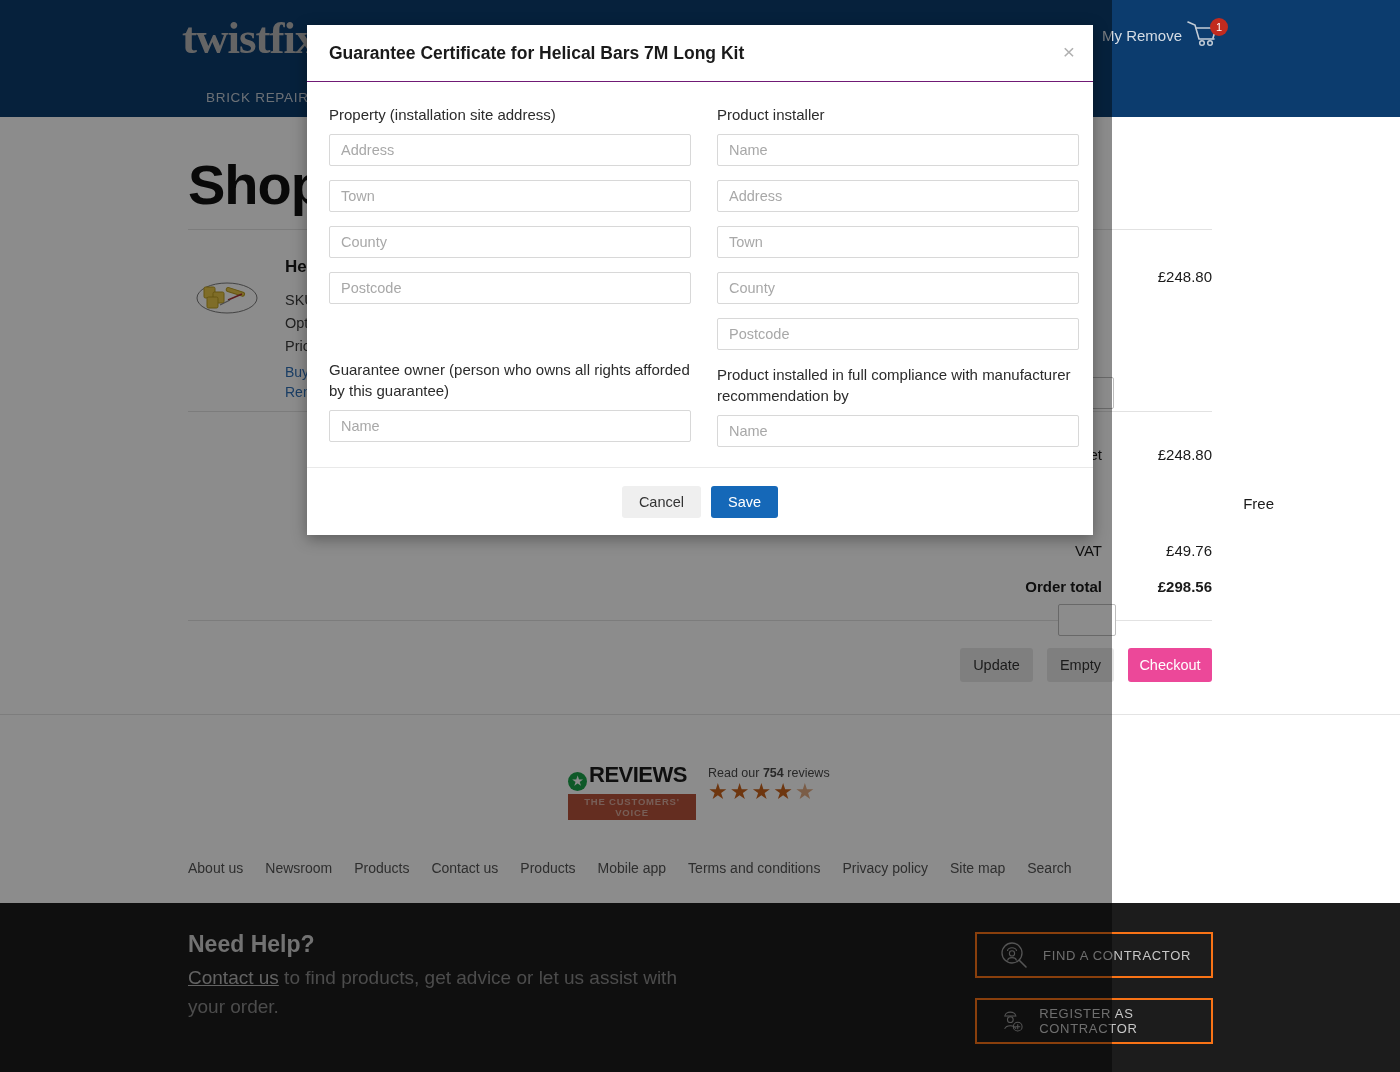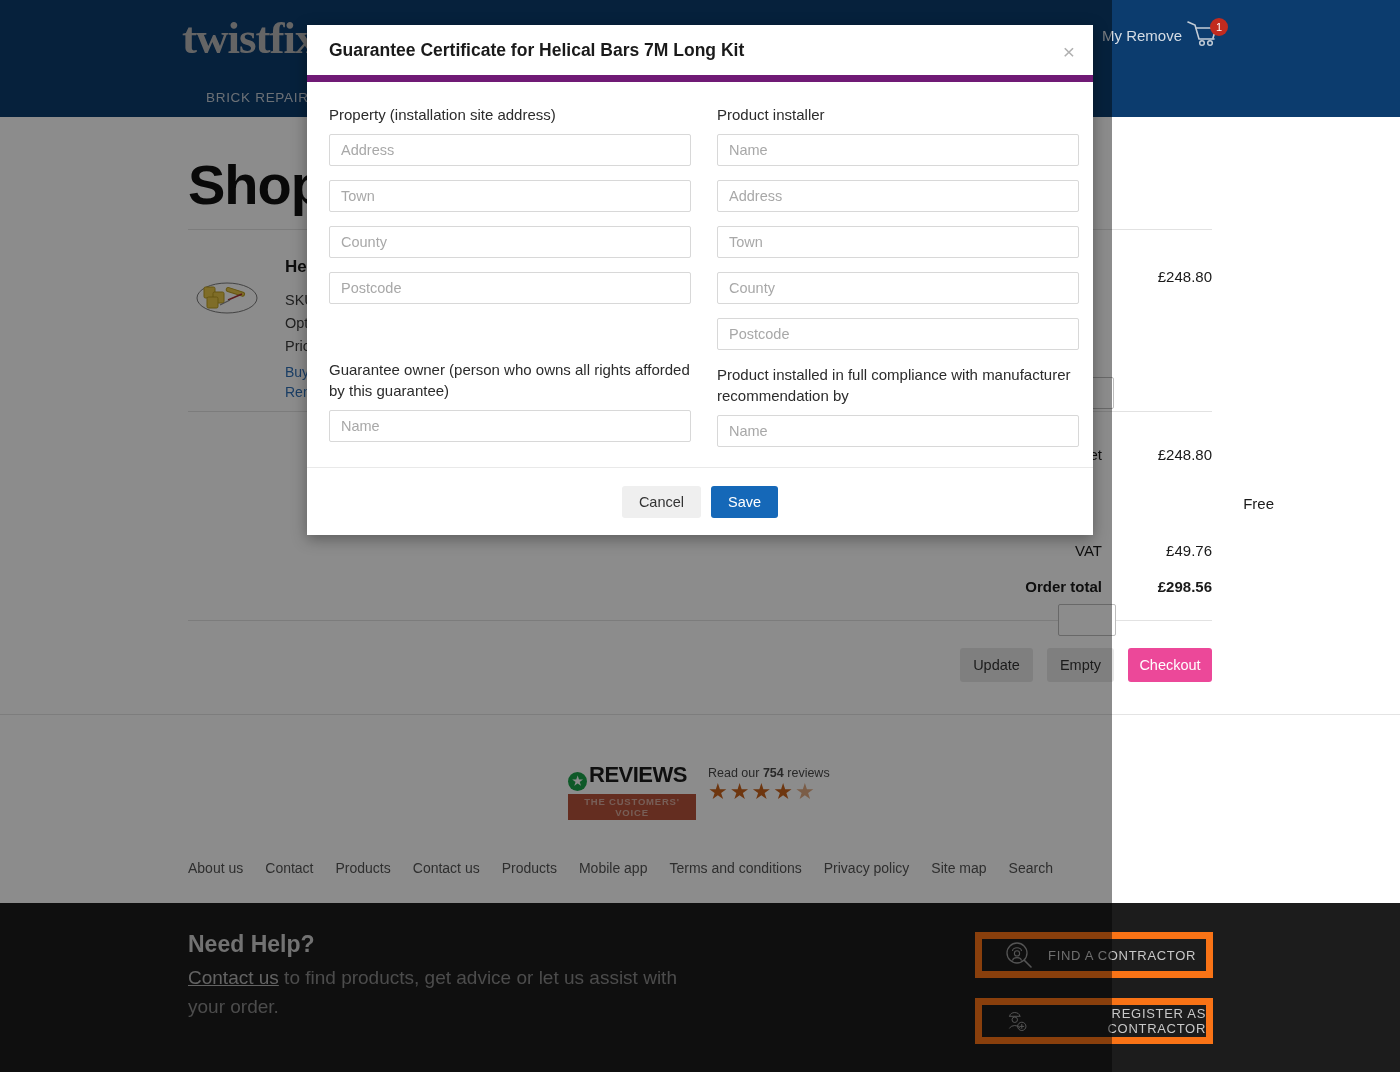--- a/index.html
+++ b/index.html
@@ -94,33 +94,33 @@
 
   .footlinks { position: absolute; left: 188px; top: 860px; display: flex; gap: 22px; }
   .footlinks span { font-size: 14px; color: #555; white-space: nowrap; }
 
   .darkfoot { position: absolute; left: 0; top: 903px; width: 1400px; height: 169px; background: #1c1c1c; }
   .needhelp { position: absolute; left: 188px; top: 28px; font-size: 23px; font-weight: bold; color: #cfcfcf; }
   .helptext { position: absolute; left: 188px; top: 60px; width: 510px; font-size: 19px; color: #8a8a8a; line-height: 29px; }
   .helptext u { color: #b5b5b5; }
   .cbtn {
     position: absolute; left: 975px; width: 238px; height: 46px;
-    border: 7px solid #f97316; display: flex; align-items: center; gap: 14px; padding-left: 22px; text-align: right;
+    border: 2px solid #f97316; display: flex; align-items: center; gap: 14px; padding-left: 22px;
   }
   .cbtn span.lbl { font-size: 13px; color: #c8c8c8; letter-spacing: .7px; }
 
   
   .overlay { position: absolute; inset: 0; background: rgba(0,0,0,.45); }
 
   .modal {
     position: absolute; left: 307px; top: 25px; width: 786px; height: 510px;
     background: #fff; box-shadow: 0 4px 14px rgba(0,0,0,.35);
   }
   .modal-head {
-    position: relative; height: 57px; border-bottom: 7px solid #701a75;
+    position: relative; height: 57px; border-bottom: 1px solid #701a75;
     display: flex; align-items: center; padding: 0 22px;
   }
   .modal-title { font-size: 17.5px; font-weight: bold; color: #1a1a1a; }
   .modal-close {
     position: absolute; right: 18px; top: 16px;
     font-size: 21px; color: #b0b0b0; line-height: 1; background: none; border: none; cursor: pointer;
   }
   .modal-body { padding: 22px 22px 0 22px; display: flex; gap: 26px; }
   .col { width: 362px; }
   .flabel { font-size: 15px; color: #2b2b2b; line-height: 21px; margin-bottom: 9px; }
@@ -226,21 +226,21 @@
         <span>reviews</span>
       </div>
       <div class="rv-stars">
         <span>★★★★</span><span style="opacity:.55">★</span>
       </div>
     </div>
   </div>
 
   <div class="footlinks">
     <span>About us</span>
-    <span>Contact</span>
+    <span>Newsroom</span>
     <span>Products</span>
     <span>Contact us</span>
     <span>Products</span>
     <span>Mobile app</span>
     <span>Terms and conditions</span>
     <span>Privacy policy</span>
     <span>Site map</span>
     <span>Search</span>
   </div>
 

